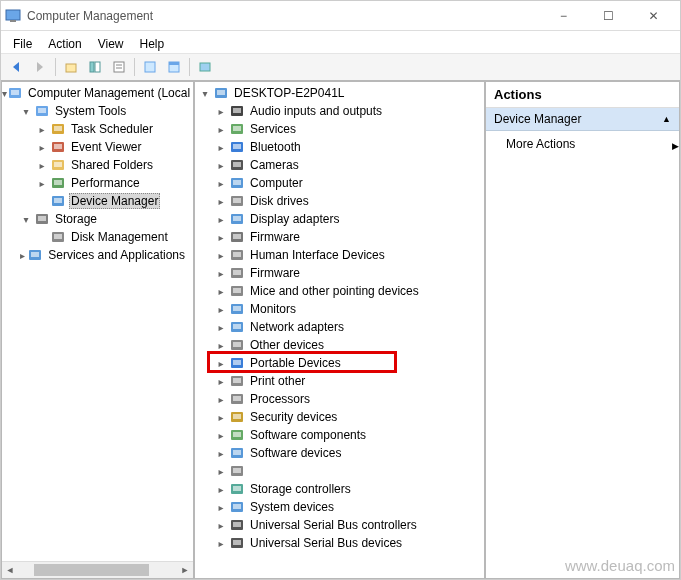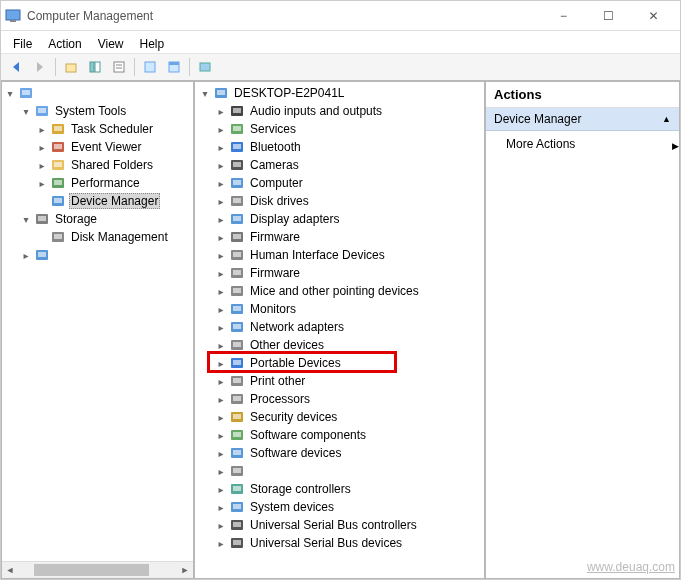--- a/index.html
+++ b/index.html
@@ -33,21 +33,21 @@
 
 .left .tree { overflow-x: scroll; }
 .scrollbar-h { height: 17px; background: #f0f0f0; border-top: 1px solid #ddd; display: flex; }
 .scrollbar-h .thumb { background: #c2c2c2; width: 60%; margin: 2px 0 2px 16px; }
 .scrollbar-h .arrow { width:16px; display:flex; align-items:center; justify-content:center; color:#666; font-size:9px;}
 
 .right .hdr { background: #fff; font-weight: 600; padding: 5px 8px; border-bottom: 1px solid #ddd; font-size: 13px; }
 .right .section { background: #d5e5f7; padding: 4px 8px; display: flex; justify-content: space-between; align-items: center; border-bottom: 1px solid #bcd; }
 .right .action-item { padding: 6px 0 6px 20px; display: flex; justify-content: space-between; align-items: flex-end; }
 
-.watermark { position: absolute; right: 6px; bottom: 6px; color: #bbb; font-size: 12px; text-decoration: underline; }
+.watermark { position: absolute; right: 6px; bottom: 6px; color: #bbb; font-size: 15px; }
 
 
 svg { display: block; }
 </style>
 </head>
 <body>
 
 <div class="titlebar">
   <span class="app-icon">
     <svg width="16" height="16">
@@ -123,20 +123,21 @@
   <div class="panel left">
     <div class="tree" id="left-tree">
         <div class="node" style="padding-left: 0px;">
           <span class="twisty">▾</span>
           <span class="icon">
             <svg width="16" height="16">
               <rect x="2" y="3" width="12" height="10" rx="1" fill="#6aa6e8"></rect>
               <rect x="4" y="5" width="8" height="5" fill="#fff" opacity="0.6"></rect>
             </svg>
           </span>
+          <span class="label">Computer Management (Local</span>
         </div>
         <div class="node" style="padding-left: 16px;">
           <span class="twisty">▾</span>
           <span class="icon">
             <svg width="16" height="16">
               <rect x="2" y="3" width="12" height="10" rx="1" fill="#6aa6e8"></rect>
               <rect x="4" y="5" width="8" height="5" fill="#fff" opacity="0.6"></rect>
             </svg>
           </span>
           <span class="label">System Tools</span>
@@ -212,20 +213,21 @@
           <span class="label">Disk Management</span>
         </div>
         <div class="node" style="padding-left: 16px;">
           <span class="twisty">▸</span>
           <span class="icon">
             <svg width="16" height="16">
               <rect x="2" y="3" width="12" height="10" rx="1" fill="#5898d8"></rect>
               <rect x="4" y="5" width="8" height="5" fill="#fff" opacity="0.6"></rect>
             </svg>
           </span>
+          <span class="label">Services and Applications</span>
         </div>
       </div>
     <div class="scrollbar-h">
       <span class="arrow">◄</span>
         <div class="thumb"></div>
         <span class="arrow" style="margin-left:auto">►</span>
     </div>
   </div>
 
   <div class="panel middle" style="position:relative;">

